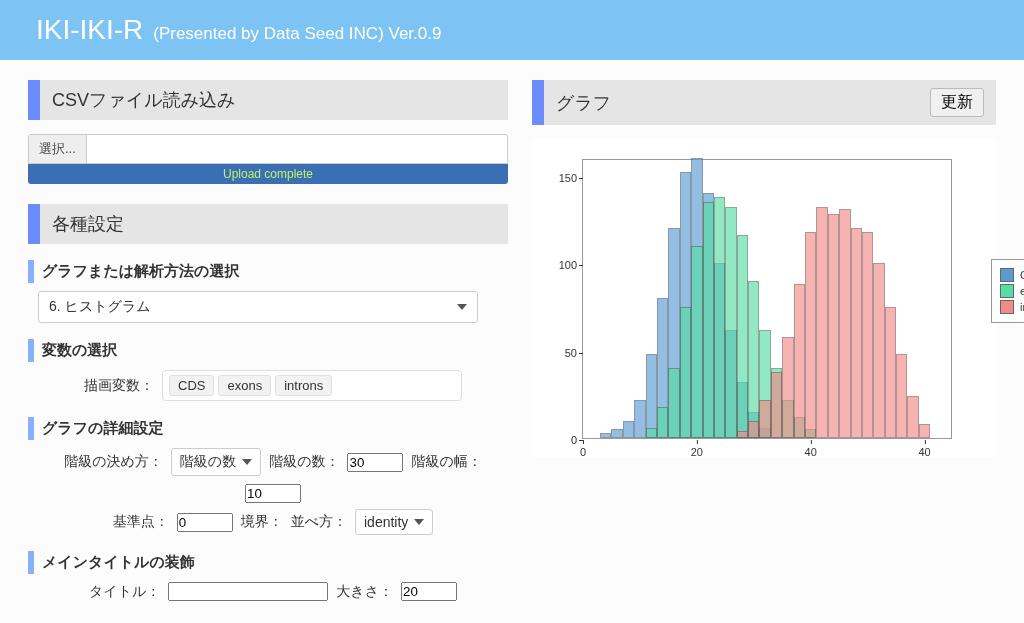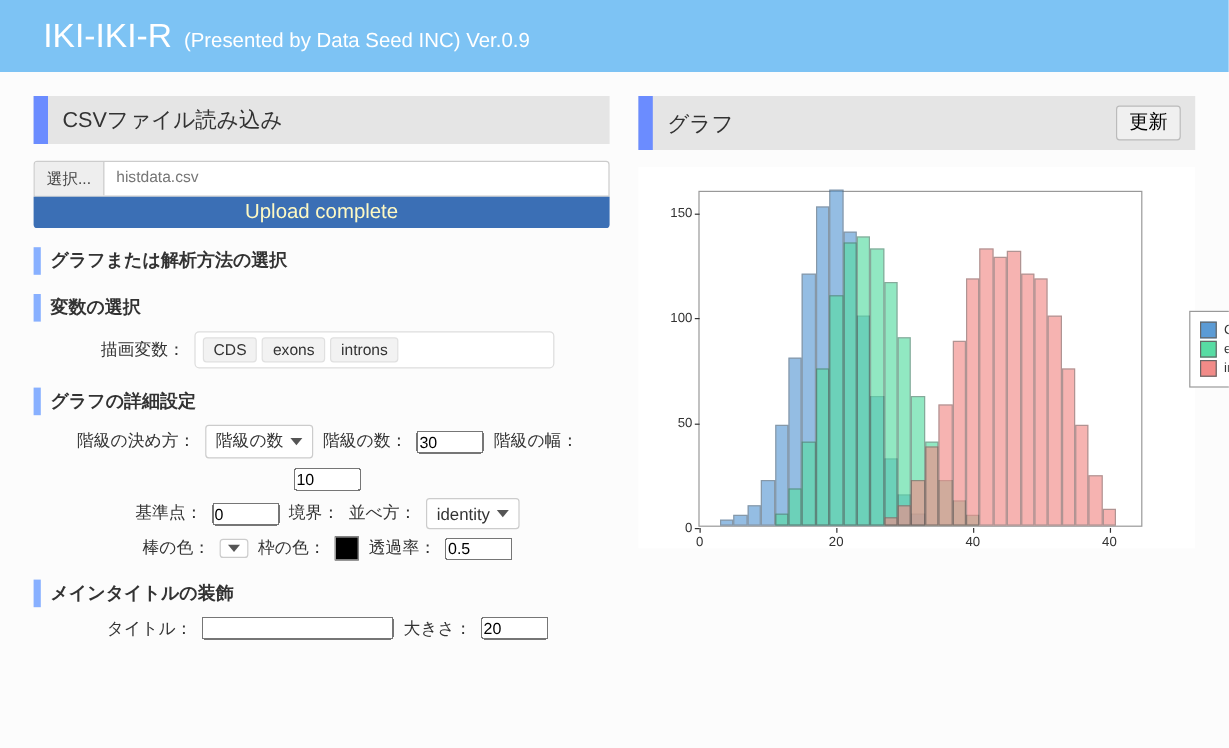--- a/index.html
+++ b/index.html
@@ -8,21 +8,21 @@
   .header .title-main { font-size: 28px; font-weight: 300; display:inline-block; margin-right: 6px;}
   .header .title-sub { font-size: 17px; font-weight: 300; }
   .page { display: flex; gap: 24px; padding: 20px 28px; }
   .left { flex: 0 0 480px; }
   .right { flex: 1; }
   .section-bar { border-left: 12px solid #6b8cff; background: #e5e5e5; padding: 8px 12px; font-size: 18px; font-weight: 500; margin-bottom: 14px; display:flex; align-items:center; justify-content:space-between;}
   .subsection { border-left: 6px solid #88b0ff; padding: 2px 8px; font-size: 15px; font-weight: 600; margin: 16px 0 8px 0; }
   .file-row { display:flex; border:1px solid #ccc; border-radius:3px 3px 0 0; overflow:hidden; background:#fff;}
   .file-btn { background:#eee; padding:5px 10px; border-right:1px solid #ccc; font-size:13px; color:#444;}
   .file-name { padding:5px 10px; font-size:13px; color:#777; flex:1;}
-  .progress { background:#3b6fb5; color:#fef9c3; text-align:center; padding:3px 0; font-size:17px; border-radius:0 0 3px 3px;}
+  .progress { background:#3b6fb5; color:#bef264; text-align:center; padding:3px 0; font-size:12px; border-radius:0 0 3px 3px;}
   .field-row { display:flex; align-items:center; gap:8px; margin: 6px 0 6px 10px; flex-wrap:wrap;justify-content:center;}
   .label { font-size: 14px; color:#333; }
   .sel-wide { width: 440px; display:flex; justify-content:space-between; align-items:center; border:1px solid #ccc; border-radius:3px; padding:6px 10px; background:#fff;}
   .caret { width:0; height:0; border-left:5px solid transparent; border-right:5px solid transparent; border-top:6px solid #555; display:inline-block;}
   .tag-box { border:1px solid #ddd; border-radius:4px; padding:4px 6px; display:flex; gap:4px; background:#fff; width:300px;}
   .tag { background:#f2f2f2; border:1px solid #e0e0e0; border-radius:3px; padding:2px 8px; font-size:13px;}
   .inp-xs { width:56px; }
   .inp-md { width:160px; }
   .sel-sm { display:inline-flex; align-items:center; gap:6px; border:1px solid #ccc; border-radius:3px; padding:4px 8px; background:#fff; }
   .color-sw { width:20px; height:20px; background:#000; display:inline-block; vertical-align:middle; border:1px solid #999;}
@@ -48,26 +48,32 @@
   <span class="title-sub">(Presented by Data Seed INC) Ver.0.9</span>
 </div>
 
 <div class="page">
   <div class="left">
     <div class="section-bar">
       <span>CSVファイル読み込み</span>
     </div>
     <div class="file-row">
       <div class="file-btn">選択...</div>
-      <div class="file-name">histdata.csv</div>
     </div>
     <div class="progress">Upload complete</div>
 
+    <div class="section-bar" style="margin-top:20px;">
+      <span>各種設定</span>
+    </div>
 
     <div class="subsection">グラフまたは解析方法の選択</div>
+    <div class="sel-wide" style="margin-left:10px;">
+      <span>6. ヒストグラム</span>
+      <span class="caret"></span>
+    </div>
 
     <div class="subsection">変数の選択</div>
     <div class="field-row">
       <span class="label">描画変数：</span>
       <div class="tag-box">
         <span class="tag">CDS</span>
         <span class="tag">exons</span>
         <span class="tag">introns</span>
       </div>
     </div>
@@ -86,30 +92,20 @@
     </div>
     <div class="field-row">
       <span class="label">基準点：</span>
       <input class="inp-xs" value="0" style="">
       <span class="label">境界：</span>
       <span class="label">並べ方：</span>
       <div class="sel-sm">
           <span>identity</span>
           <span class="caret"></span>
         </div>
-    </div>
-    <div class="field-row">
-      <span class="label">棒の色：</span>
-      <div class="sel-sm" style="padding:4px 6px;">
-          <span class="caret"></span>
-        </div>
-      <span class="label">枠の色：</span>
-      <span class="color-sw"></span>
-      <span class="label">透過率：</span>
-      <input class="inp-xs" value="0.5" style="">
     </div>
 
     <div class="subsection">メインタイトルの装飾</div>
     <div class="field-row">
       <span class="label">タイトル：</span>
       <input class="inp-md" value="" style="">
       <span class="label">大きさ：</span>
       <input class="inp-xs" value="20" style="">
     </div>
 

